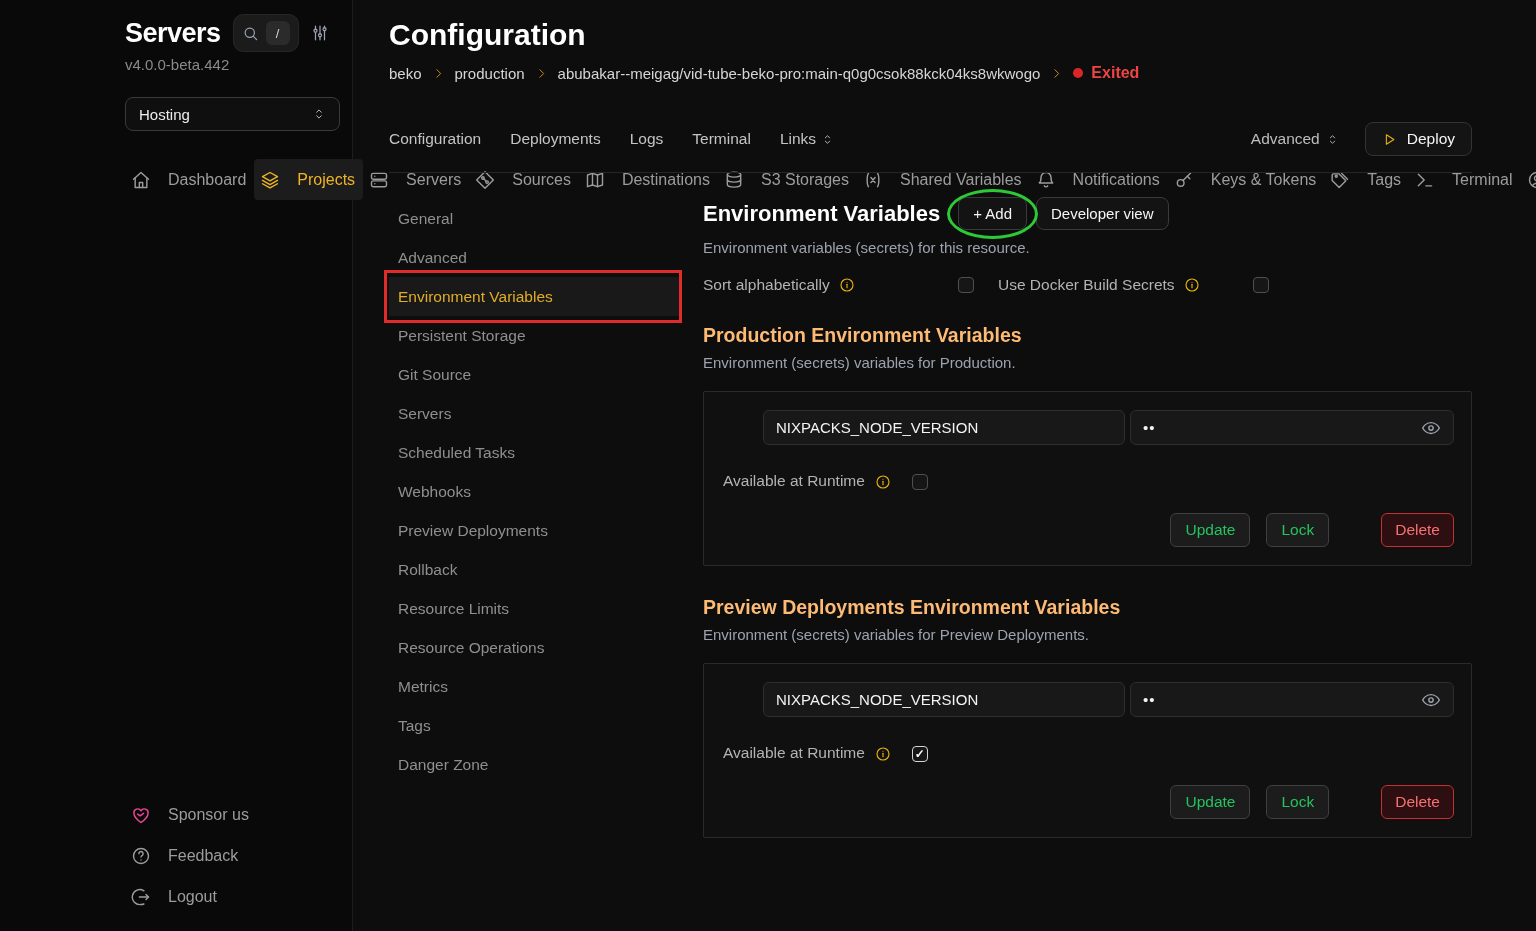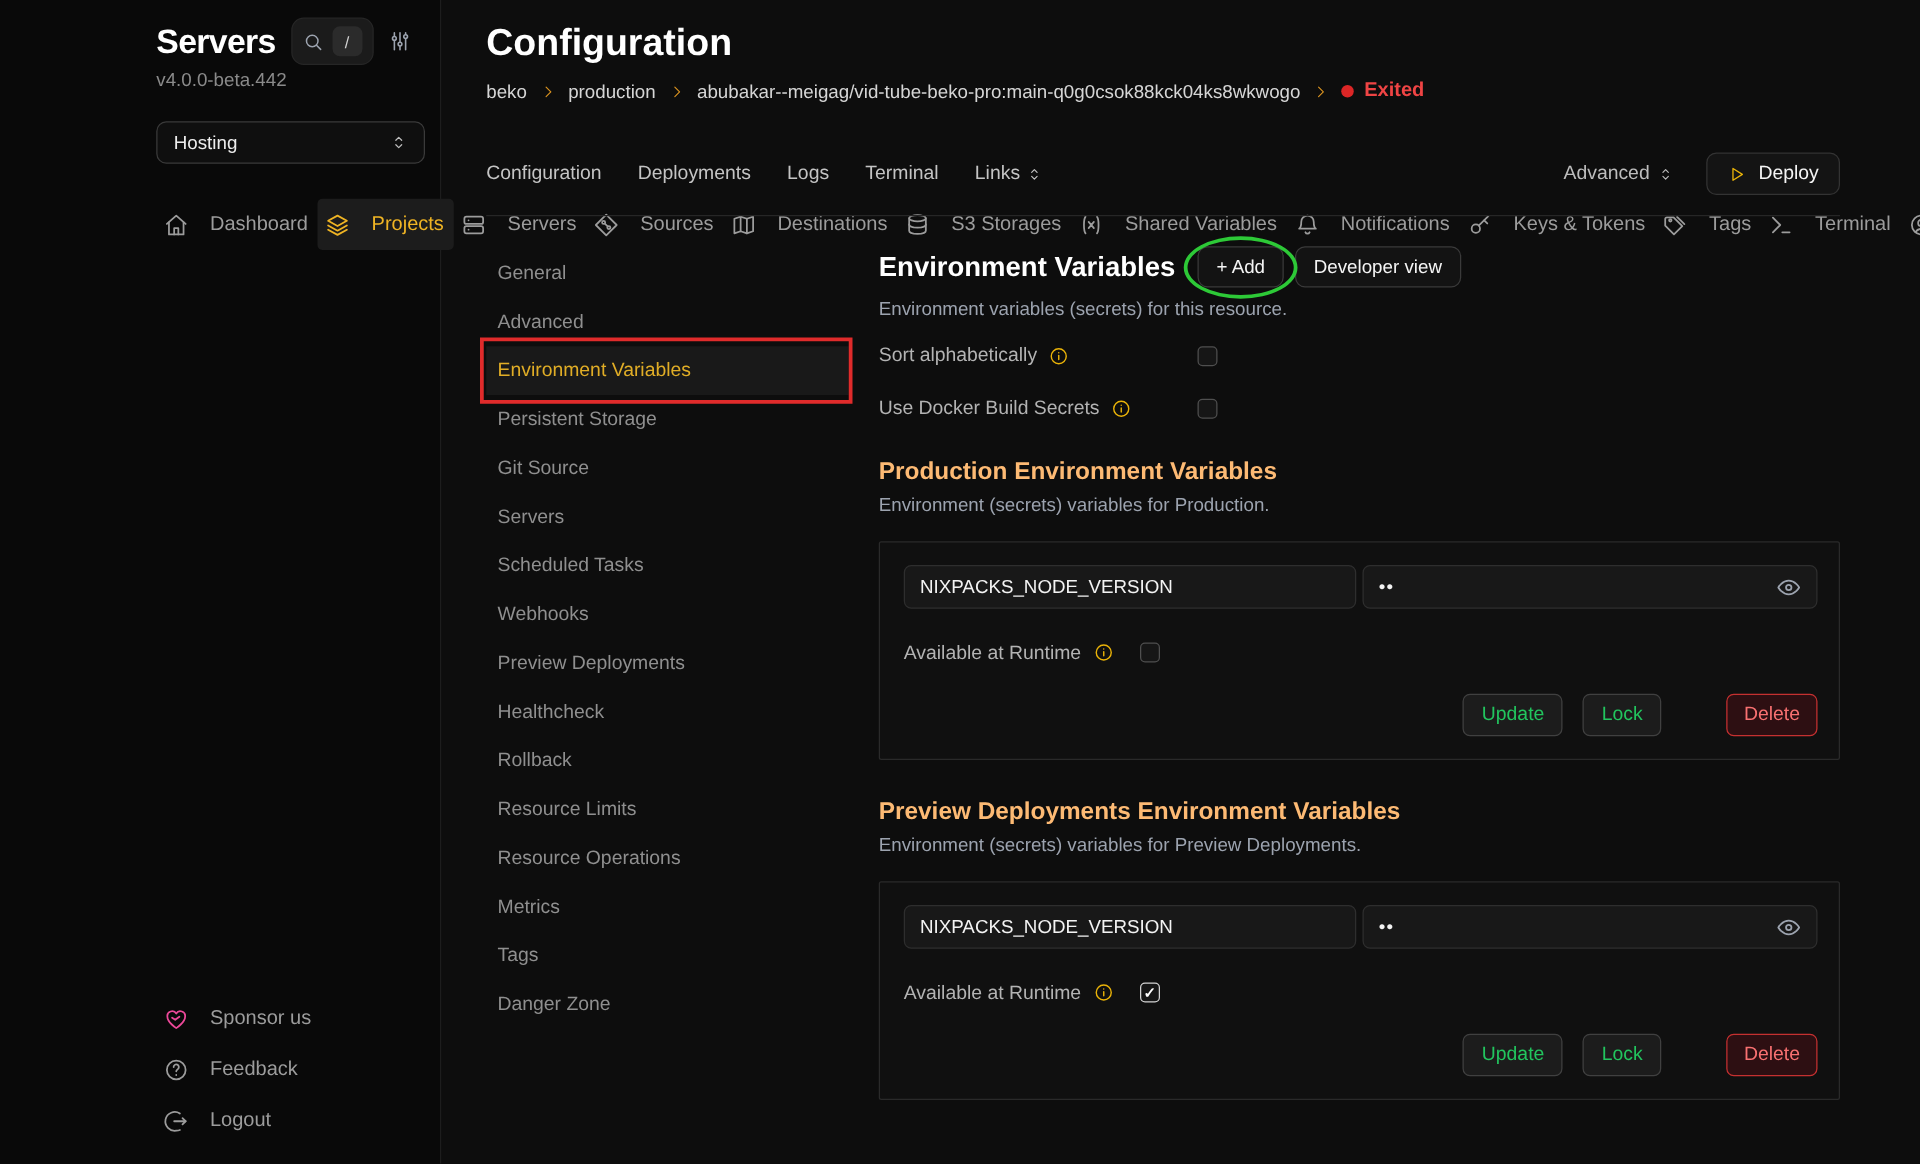--- a/index.html
+++ b/index.html
@@ -98,55 +98,55 @@
     padding:7px 14px; font-size:15px; color:#f5f5f5; cursor:pointer; white-space:nowrap;
   }
   .btn-wrap { position:relative; margin-left:18px; }
   .ann-ellipse {
     position:absolute; left:-11px; right:-11px; top:-8px; bottom:-9px;
     border:3px solid #2dc937; border-radius:50%; pointer-events:none;
   }
   .head-row .btn + .btn, .head-row .btn-wrap + .btn { margin-left:9px; }
   .desc { margin-top:9px; font-size:15px; color:#9ca3af; }
 
-  .opts { margin-top:20px; display:flex; flex-direction:column; gap:24px; }
+  .opts { margin-top:20px; display:flex; flex-direction:row; gap:24px; }
   .opt-row { display:flex; align-items:center; }
   .opt-group { width:255px; display:flex; align-items:center; gap:9px; }
   .opt-label { font-size:15.5px; color:#b3b3b3; }
   .info-icon { color:#eab308; width:16px; height:16px; }
   .checkbox {
     width:16px; height:16px; border-radius:4px;
     border:1.5px solid #4f4f4f; background:#161616; cursor:pointer;
     display:flex; align-items:center; justify-content:center;
     font-size:12px; font-weight:700; color:#fff;
   }
   .checkbox.checked { border-color:#d4d4d4; }
   .checkbox.checked::after { content:"✓"; }
 
   .h3 { margin-top:30px; font-size:19.5px; font-weight:700; color:#fdba74; }
   .desc2 { margin-top:7px; font-size:15px; color:#9ca3af; }
 
   .card {
     margin-top:20px; border:1px solid #2a2a2a; background:#101010;
     border-radius:2px; padding:18px 17px 18px 19px;
   }
-  .inputs-row { display:flex; gap:5px; }
+  .inputs-row { display:flex; gap:5px;margin-left:40px; }
   .text-input {
     height:35px; background:#181818; border:1px solid #2e2e2e; border-radius:6px;
     padding:0 12px; font-size:15px; color:#f3f3f3;
     font-family:"Liberation Sans", sans-serif; outline:none;
   }
   .name-input { width:362px; }
   .secret-wrap { flex:1; position:relative; display:flex; }
   .secret-wrap .text-input { flex:1; letter-spacing:1px; }
   .eye-btn {
     position:absolute; right:13px; top:50%; transform:translateY(-50%);
     color:#9ca3af; cursor:pointer; background:none; border:none; padding:0;
   }
-  .runtime-row { margin-top:27px; display:flex; align-items:flex-start; gap:10px; }
+  .runtime-row { margin-top:27px; display:flex; align-items:flex-end; gap:10px; }
   .runtime-row .checkbox { margin-left:11px; }
   .actions-row { margin-top:23px; display:flex; justify-content:flex-end; gap:16px; }
   .btn-secondary {
     background:#1c1c1c; border:1px solid #404040; border-radius:6px;
     padding:7px 14px; font-size:15.5px; color:#22c55e; cursor:pointer;
   }
   .btn-danger {
     background:#2d0f12; border:1px solid #c53030; border-radius:6px;
     padding:7px 13px; font-size:15.5px; color:#f87171; cursor:pointer;margin-left:36px;
   }
@@ -379,21 +379,20 @@
       <div class="subnav-item active">
         <span>Environment Variables</span>
         <span class="ann-box" style="border-color: rgb(224, 43, 43);"></span>
       </div>
       <div class="subnav-item">Persistent Storage</div>
       <div class="subnav-item">Git Source</div>
       <div class="subnav-item">Servers</div>
       <div class="subnav-item">Scheduled Tasks</div>
       <div class="subnav-item">Webhooks</div>
       <div class="subnav-item">Preview Deployments</div>
-      <div class="subnav-item">Healthcheck</div>
       <div class="subnav-item">Rollback</div>
       <div class="subnav-item">Resource Limits</div>
       <div class="subnav-item">Resource Operations</div>
       <div class="subnav-item">Metrics</div>
       <div class="subnav-item">Tags</div>
       <div class="subnav-item">Danger Zone</div>
     </div>
 
     <div class="content">
       <div class="head-row">

